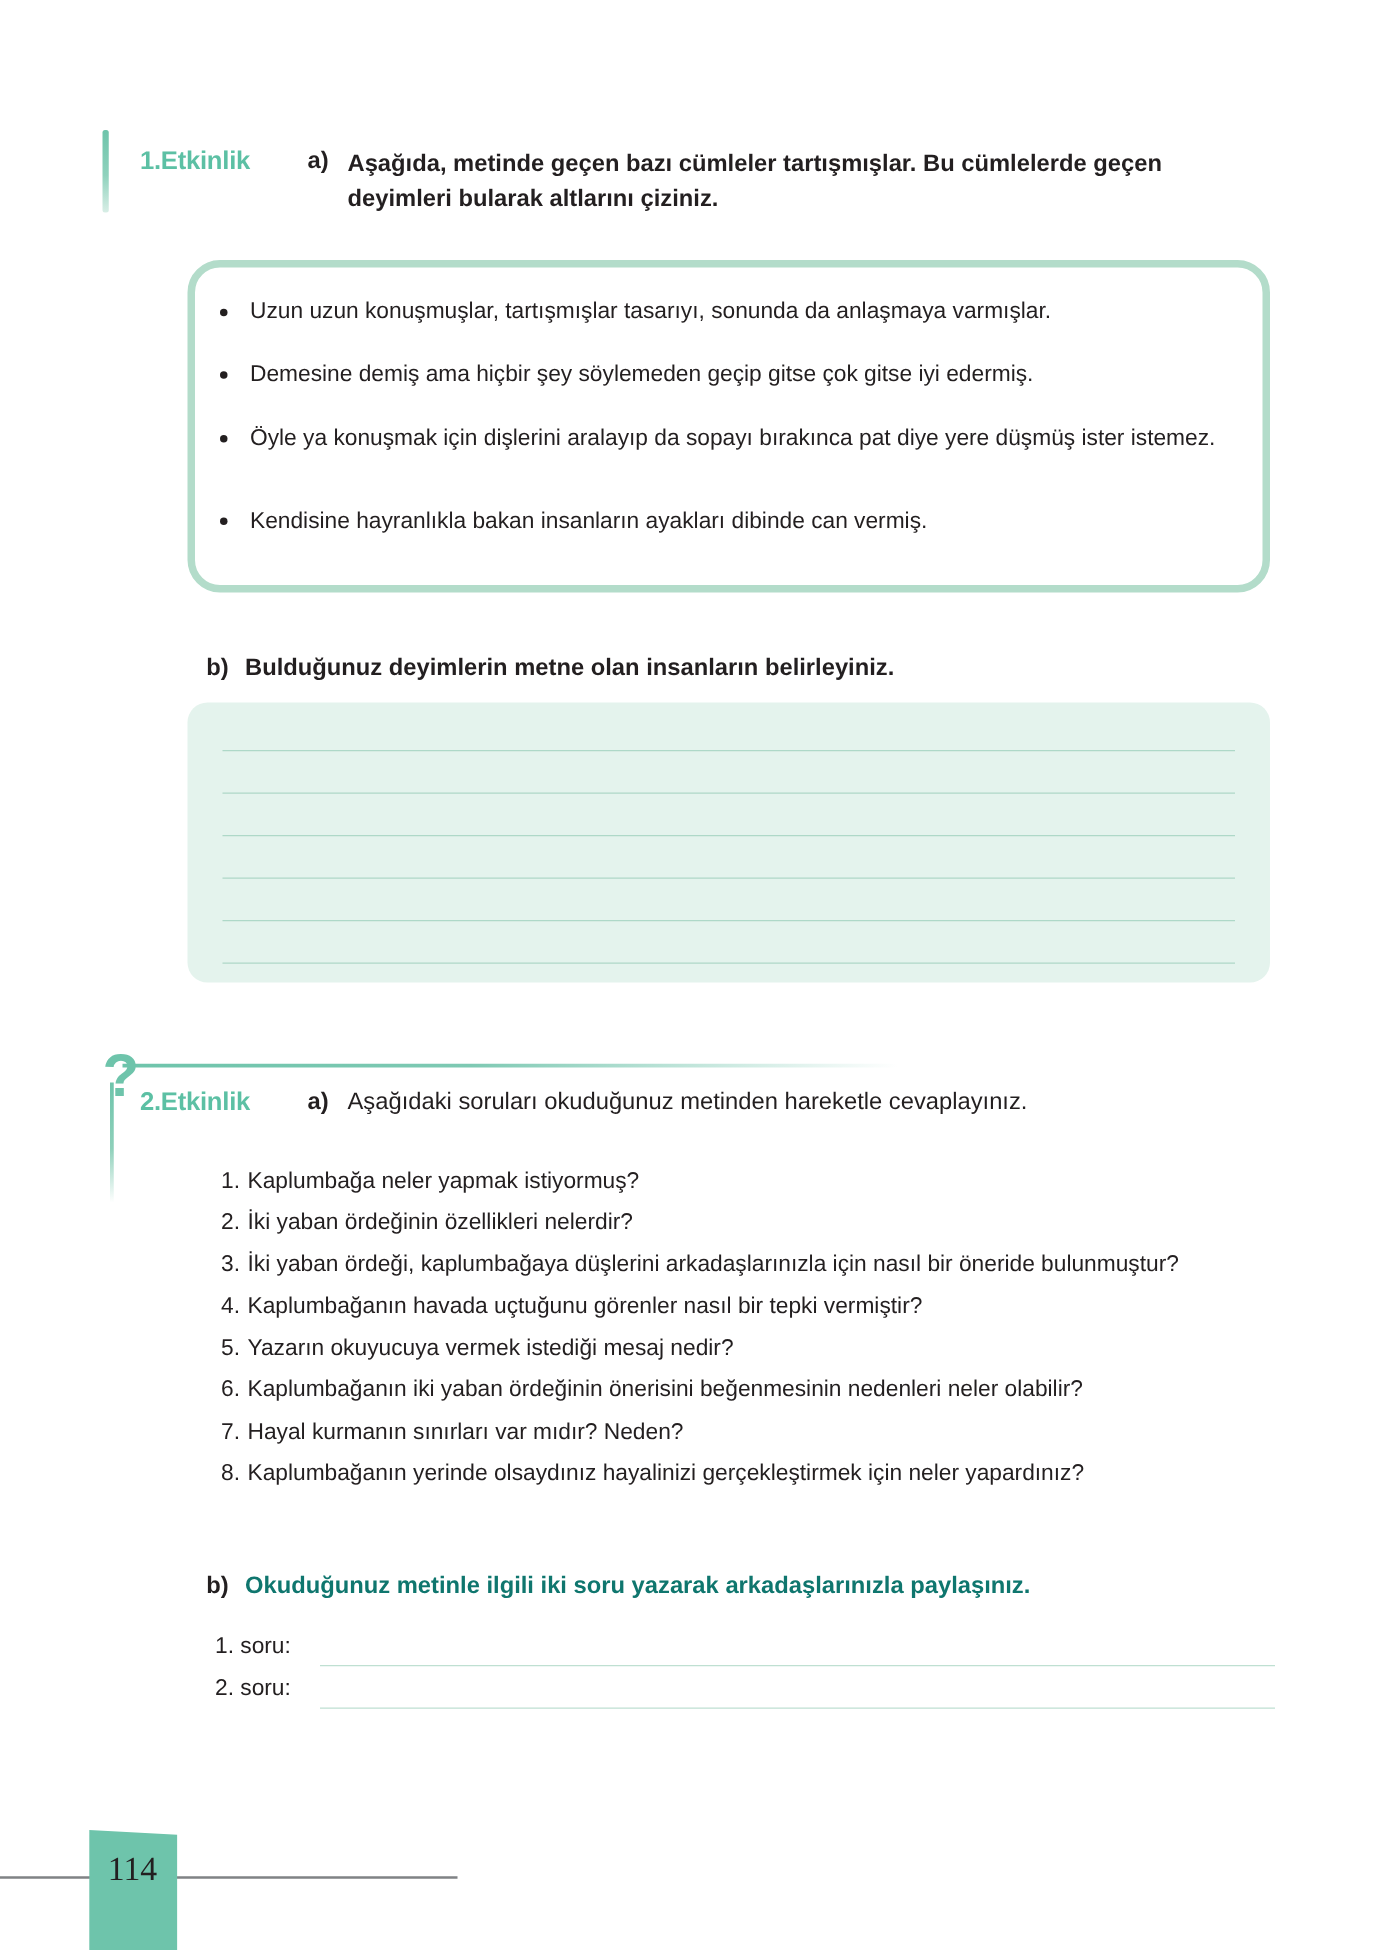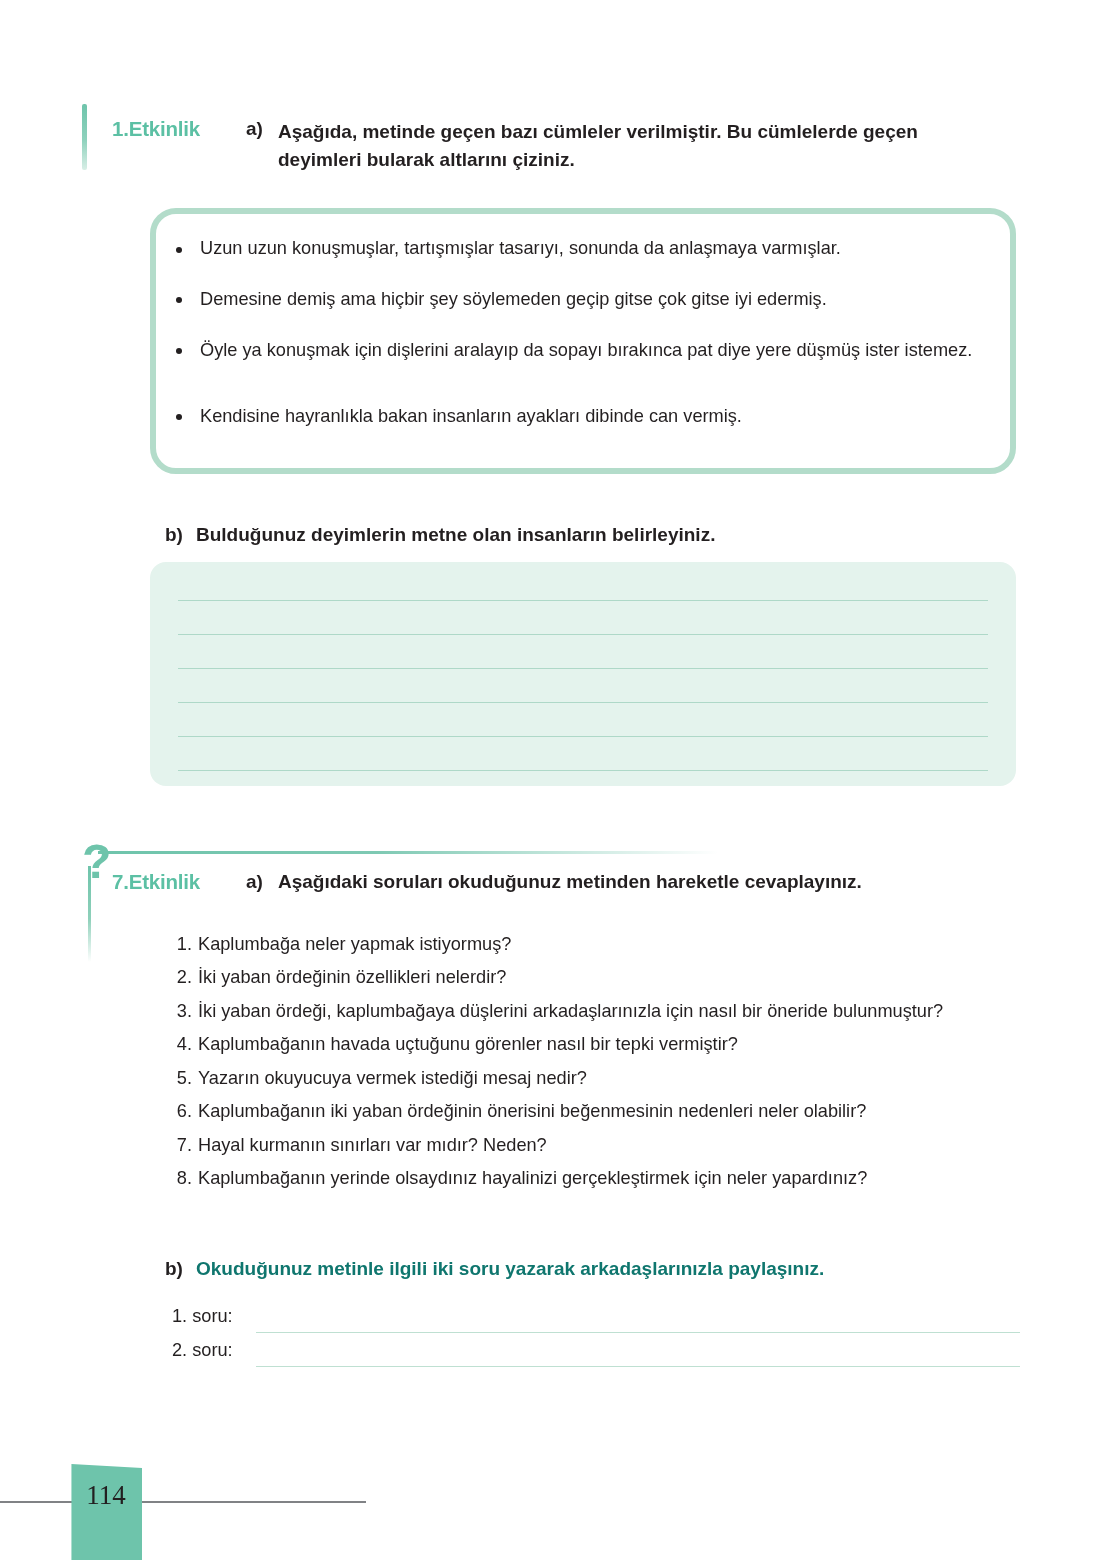--- a/index.html
+++ b/index.html
@@ -175,21 +175,21 @@
     top: 871px;
     font-size: 19px;
     font-weight: bold;
     color: #231f20;
   }
   .act2-text {
     position: absolute;
     left: 278px;
     top: 871px;
     font-size: 19px;
-    font-weight: bold;
+    font-weight: normal;
     color: #231f20;
     white-space: nowrap;
   }
 
   
   .q-list {
     position: absolute;
     left: 168px;
     top: 932px;
     width: 850px;
@@ -283,21 +283,21 @@
   }
 </style>
 </head>
 <body>
 
 <div class="page">
 
   <div class="act1-bar"></div>
   <div class="act1-label">1.Etkinlik</div>
   <div class="act1-letter">a)</div>
-  <div class="act1-text">Aşağıda, metinde geçen bazı cümleler verilmiştir. Bu cümlelerde geçen deyimleri bularak altlarını çiziniz.</div>
+  <div class="act1-text">Aşağıda, metinde geçen bazı cümleler tartışmışlar. Bu cümlelerde geçen deyimleri bularak altlarını çiziniz.</div>
 
   <div class="bullet-box"></div>
   <div class="bullet-list">
     <div class="bullet-item">
       <span class="dot"></span>
       <span>Uzun uzun konuşmuşlar, tartışmışlar tasarıyı, sonunda da anlaşmaya varmışlar.</span>
     </div>
     <div class="bullet-item">
       <span class="dot"></span>
       <span>Demesine demiş ama hiçbir şey söylemeden geçip gitse çok gitse iyi edermiş.</span>
@@ -320,21 +320,21 @@
     <div class="rule" style="top:72px"></div>
     <div class="rule" style="top:106px"></div>
     <div class="rule" style="top:140px"></div>
     <div class="rule" style="top:174px"></div>
     <div class="rule" style="top:208px"></div>
   </div>
 
   <div class="act2-hline"></div>
   <div class="q-icon">?</div>
   <div class="act2-vline"></div>
-  <div class="act2-label">7.Etkinlik</div>
+  <div class="act2-label">2.Etkinlik</div>
   <div class="act2-letter">a)</div>
   <div class="act2-text">Aşağıdaki soruları okuduğunuz metinden hareketle cevaplayınız.</div>
 
   <div class="q-list">
     <div class="q-item">
       <span class="num">1.</span>
       <span>Kaplumbağa neler yapmak istiyormuş?</span>
     </div>
     <div class="q-item">
       <span class="num">2.</span>

